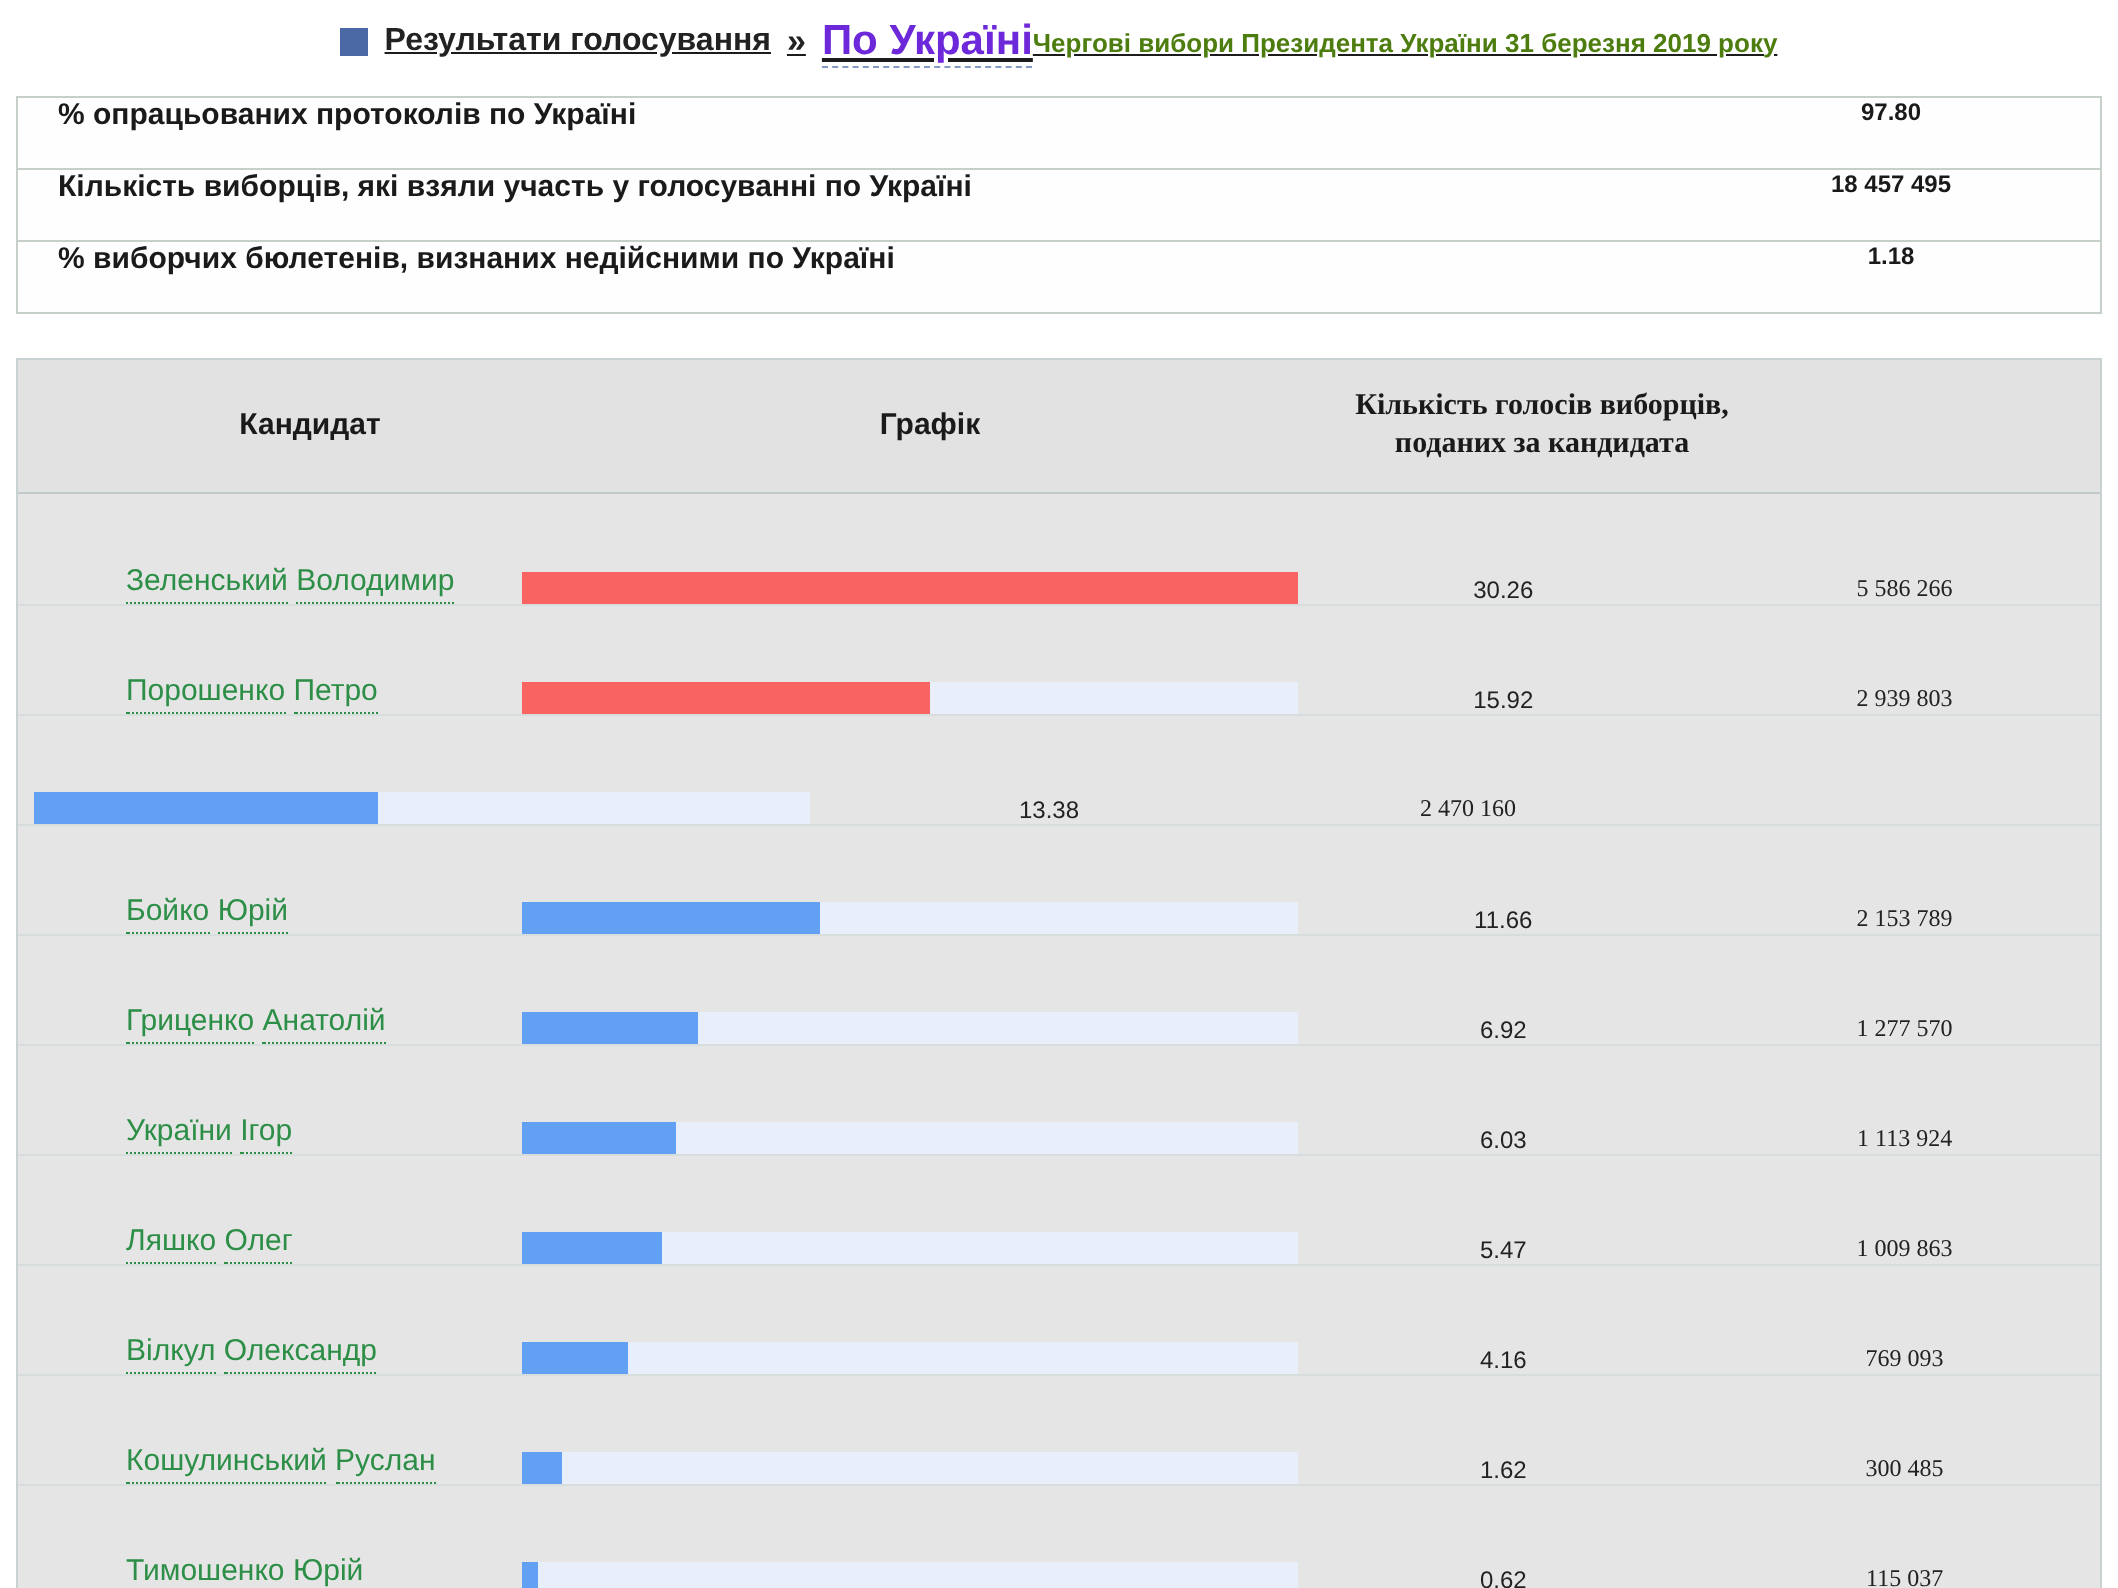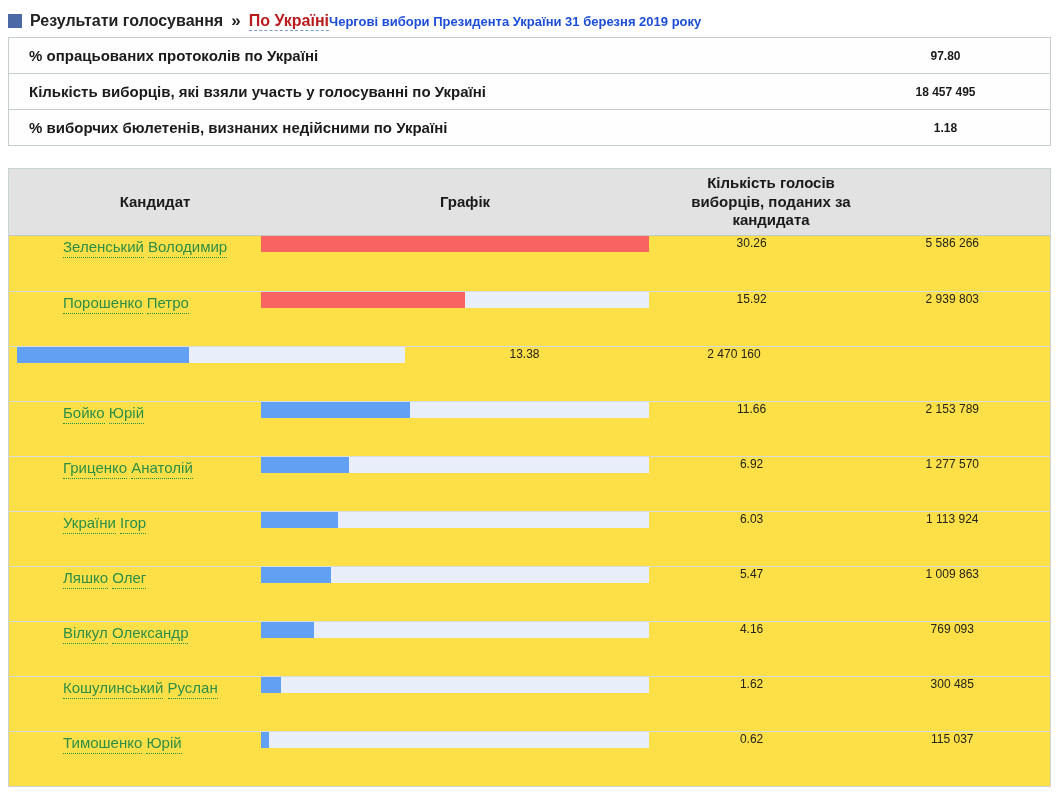--- a/index.html
+++ b/index.html
@@ -10,46 +10,47 @@
     width: 1059px;
     height: 794px;
     overflow: hidden;
   }
   .page { padding: 8px; }
 
   
   .top-bar {
     display: flex;
     align-items: center;
-    justify-content: flex-start;
+    justify-content: center;
     height: 26px;
-    margin-bottom: 3px;
+    margin-bottom: 14px;
+    text-decoration: underline;
   }
   .crumb { display: flex; align-items: center; gap: 8px; }
   .sq {
     width: 14px; height: 14px;
     background: #4a69a5;
     display: inline-block;
   }
   .crumb-title { font-weight: bold; font-size: 16px; color: #222; }
   .crumb-sep { font-weight: bold; font-size: 17px; color: #222; }
   .crumb-link {
-    font-weight: bold; font-size: 16px;
-    color: #b91c1c;
+    font-weight: bold; font-size: 21px;
+    color: #6d28d9;
     text-decoration: none;
     border-bottom: 1px dashed #8699c5;
     cursor: pointer;
   }
-  .election-title { font-weight: bold; font-size: 13px; color: #1d4ed8; }
+  .election-title { font-weight: bold; font-size: 13px; color: #4d7c0f; }
 
   
   .summary { border-bottom: 1px solid #c6d0c8; }
   .summary-row {
     display: flex;
-    align-items: center;
+    align-items: flex-start;
     height: 36px;
     background: #fdfefd;
     border: 1px solid #c6d0c8;
     border-bottom: none;
   }
   .summary-label {
     flex: 1;
     padding-left: 20px;
     font-weight: bold;
     font-size: 15px;
@@ -78,27 +79,27 @@
     font-weight: bold;
     font-size: 15px;
     text-align: center;
     color: #1a1a1a;
     line-height: 1.25;
     padding: 0 6px;
   }
   .col-cand  { width: 212px; margin-left: 40px; }
   .col-graph { width: 408px; }
   .col-pct   { width: 215px; }
-  .col-votes { width: 204px; }
+  .col-votes { width: 204px; font-family: Liberation Serif, serif; }
 
   .trow {
     display: flex;
-    align-items: flex-start;
+    align-items: flex-end;
     height: 55px;
-    background: #fde047;
+    background: #e5e5e5;
     border-top: 1px solid #d7dcdc;
   }
   .trow:first-child { border-top: none; }
 
   .cell-cand { padding-left: 14px; }
   .cand-link { text-decoration: none; cursor: pointer; font-size: 15px; line-height: 1.35; }
   .cand-line {
     display: inline-block;
     color: #2d8f47;
     border-bottom: 1px dotted #2d8f47;

